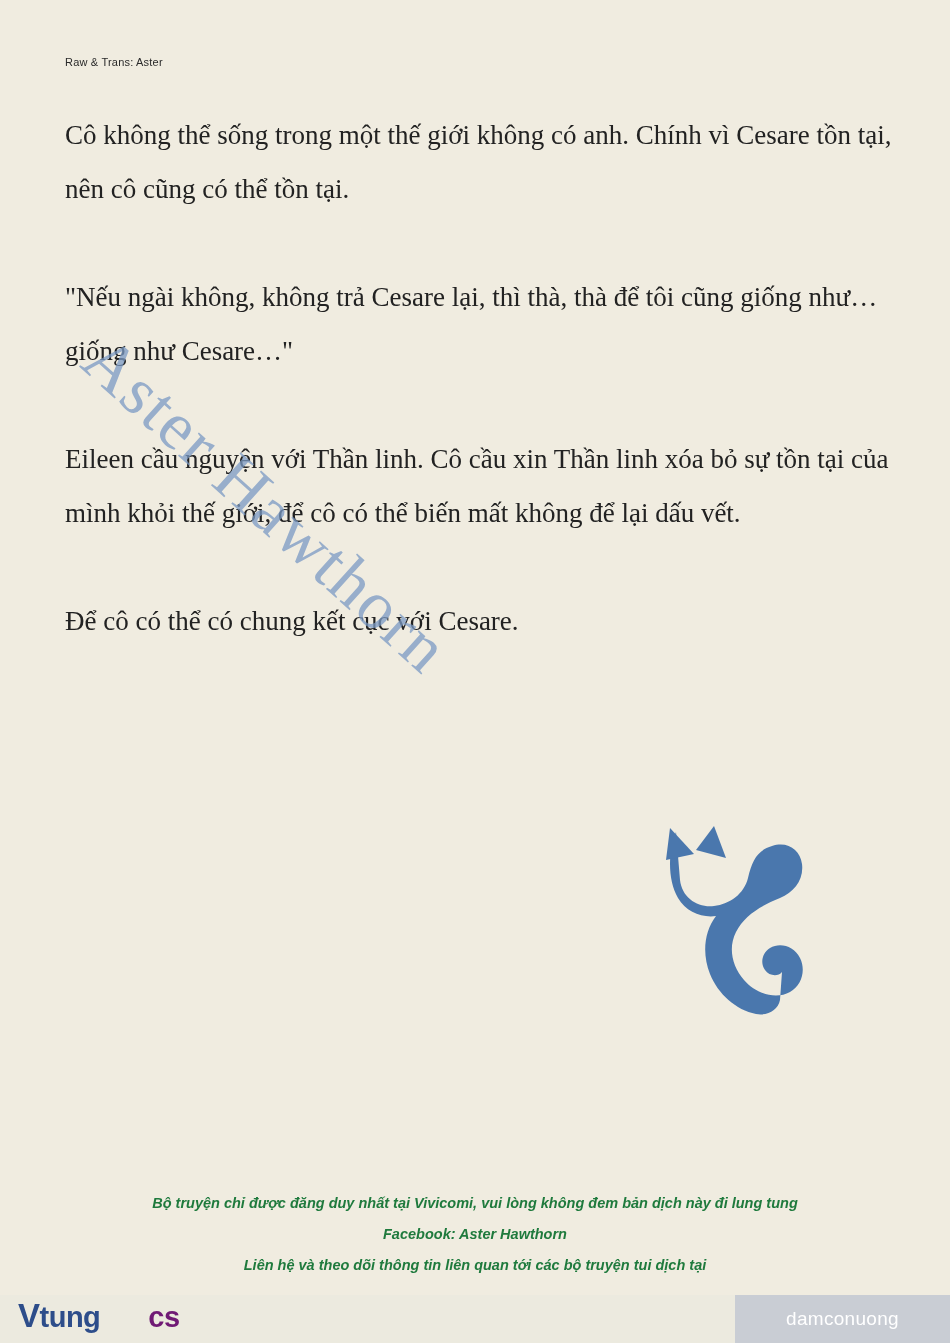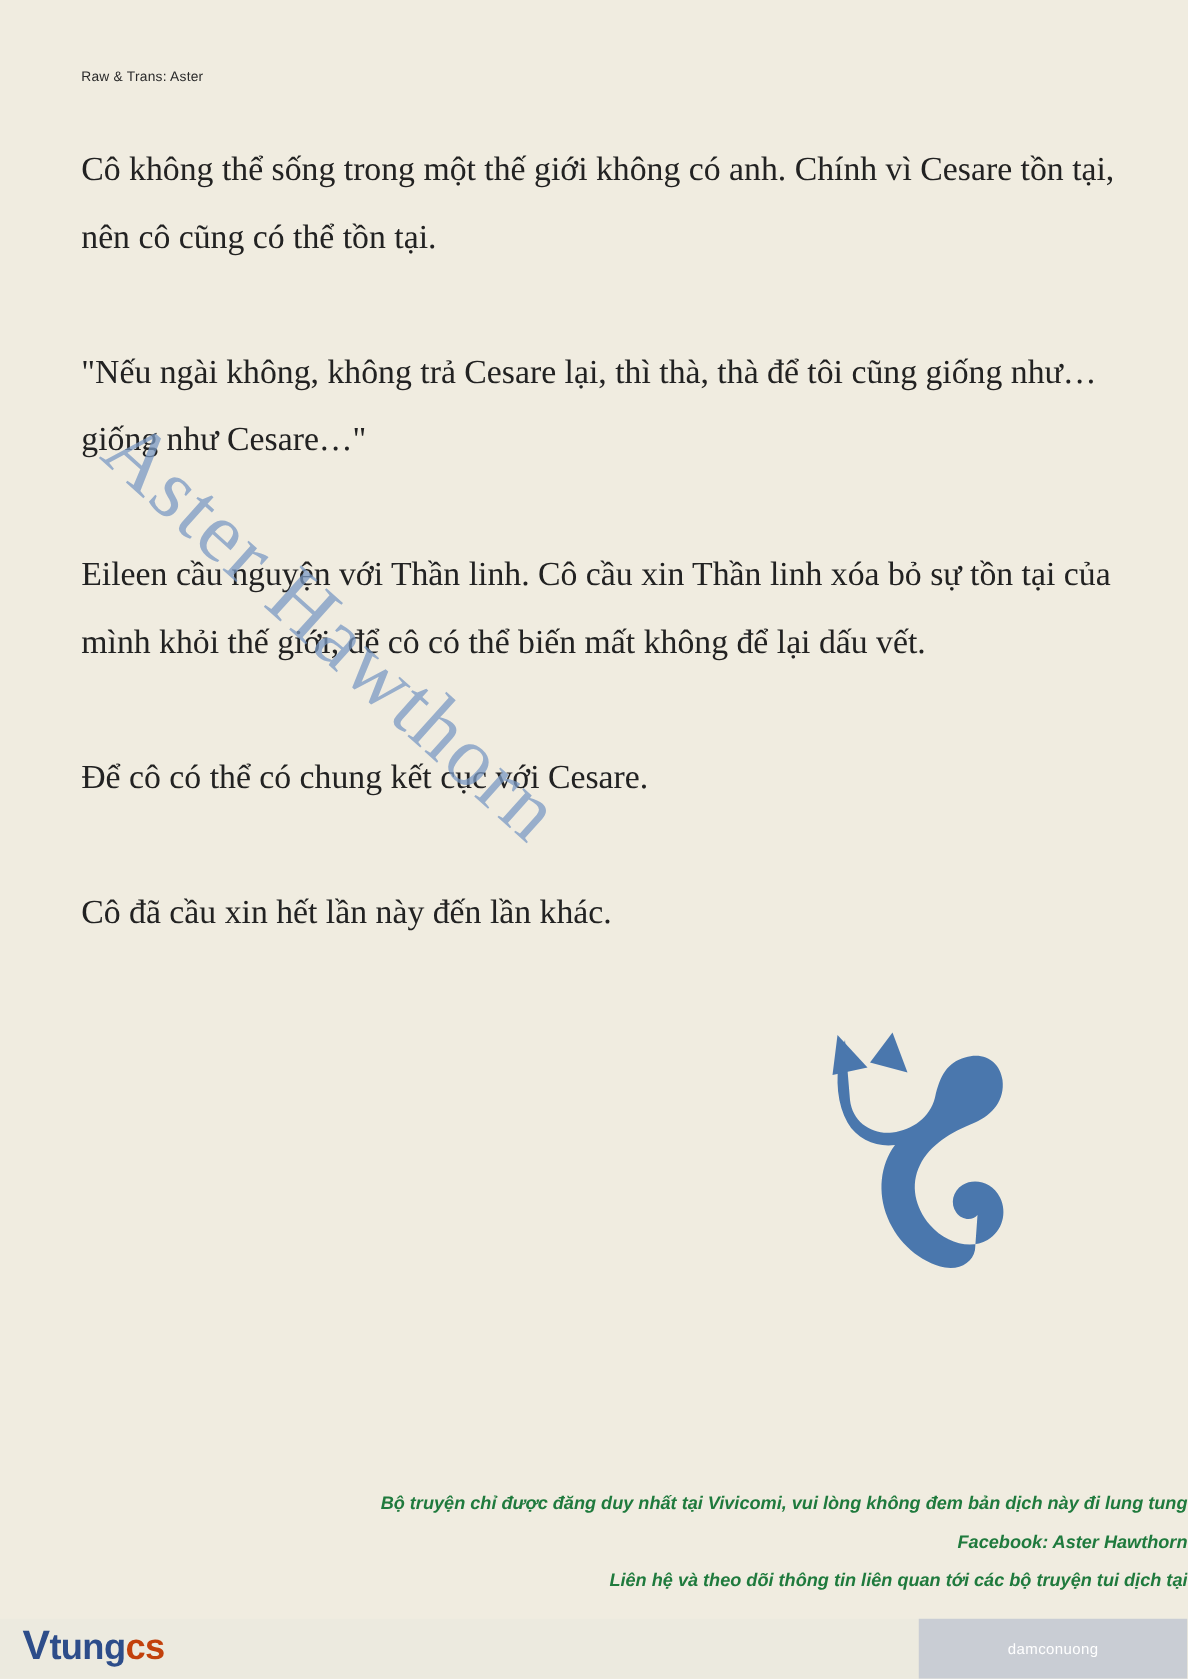--- a/index.html
+++ b/index.html
@@ -76,21 +76,21 @@
     width: 190px;
     height: 200px;
     pointer-events: none;
   }
   
   .footer-notes {
     position: absolute;
     left: 0;
     top: 1188px;
     width: 950px;
-    text-align: right;
+    text-align: center;
     font-family: "Liberation Sans", sans-serif;
     font-style: italic;
     font-weight: bold;
     font-size: 14.5px;
     color: #1f7a3d;
     line-height: 31px;
   }
   .footer-notes div {
     white-space: nowrap;
   }
@@ -111,32 +111,33 @@
     font-weight: bold;
     font-size: 29px;
     color: #2d4d8a;
     letter-spacing: -0.5px;
   }
   .logo .v {
     color: #2d4d8a;
     font-size: 33px;
   }
   .logo .y {
-    color: #c2410c;
+    color: #701a75;
+    margin-left: 48px;
   }
   .site-tag {
     position: absolute;
     right: 0;
     bottom: 0;
     width: 215px;
     height: 48px;
     background: #c9cdd4;
     color: #ffffff;
     font-family: "Liberation Sans", sans-serif;
-    font-size: 12px;
+    font-size: 19px;
     display: flex;
     align-items: center;
     justify-content: center;
     letter-spacing: 0.3px;
   }
 </style>
 </head>
 <body>
 
 <div class="page">
@@ -145,21 +146,20 @@
 
   <div class="body-text">
     <p class="para">Cô không thể sống trong một thế giới không có anh. Chính vì Cesare tồn tại, nên cô cũng có thể tồn tại.</p>
     <div class="para-gap"></div>
     <p class="para">"Nếu ngài không, không trả Cesare lại, thì thà, thà để tôi cũng giống như… giống như Cesare…"</p>
     <div class="para-gap"></div>
     <p class="para">Eileen cầu nguyện với Thần linh. Cô cầu xin Thần linh xóa bỏ sự tồn tại của mình khỏi thế giới, để cô có thể biến mất không để lại dấu vết.</p>
     <div class="para-gap"></div>
     <p class="para">Để cô có thể có chung kết cục với Cesare.</p>
     <div class="para-gap"></div>
-    <p class="para">Cô đã cầu xin hết lần này đến lần khác.</p>
   </div>
 
   <div class="watermark">
     <div class="watermark-text">Aster Hawthorn</div>
   </div>
 
   <div class="cat">
     <svg viewBox="0 0 190 200" width="190" height="200" aria-hidden="true">
       <path fill="#4a77ad" d="M36,12 L40,60 C42,78 58,88 74,86 C90,84 104,74 108,58 C112,40 118,30 132,26 C148,21 160,30 162,44 C164,60 154,72 140,78 C120,86 104,96 96,112 C88,128 92,146 104,160 C116,174 136,180 150,172 C162,165 166,150 160,138 C154,126 140,122 130,128 C122,133 120,143 125,150 C129,156 138,157 142,152 L140,180 C138,190 128,196 116,194 C96,190 78,174 70,154 C62,134 64,112 76,96 C62,98 46,92 38,78 C30,64 28,44 32,24 Z"></path>
       <path fill="#4a77ad" d="M30,8 L54,34 L26,40 Z"></path>

